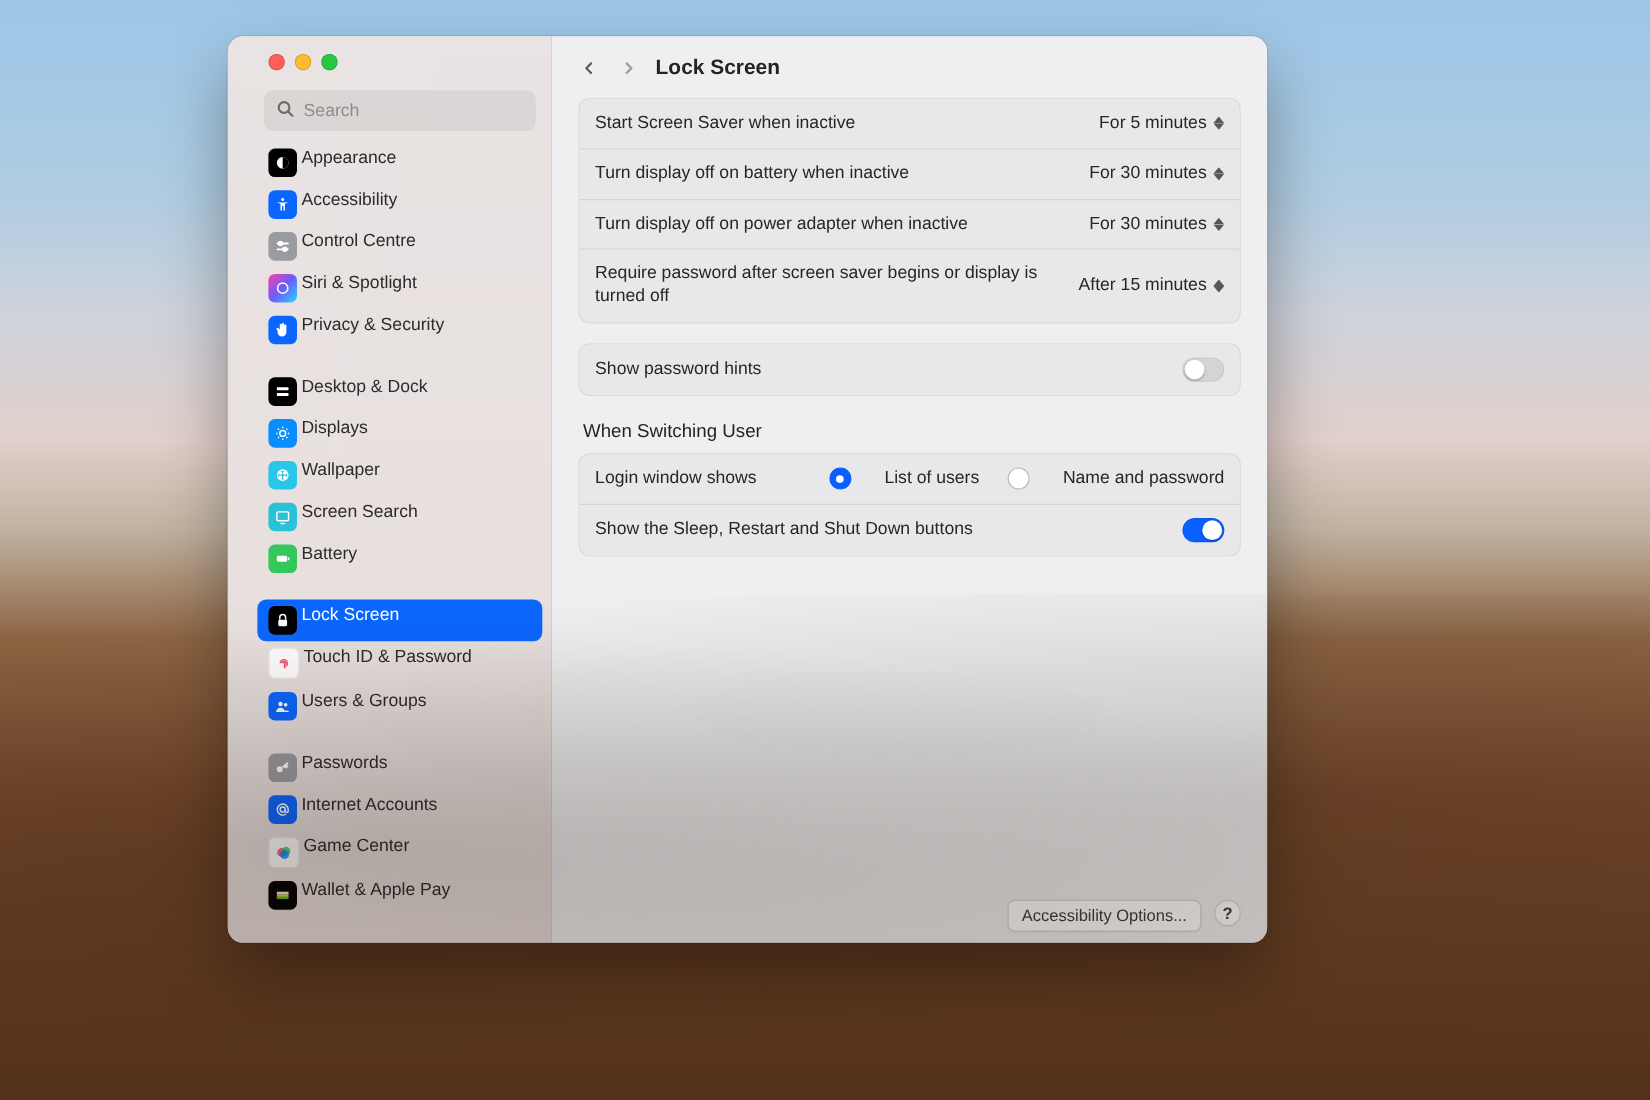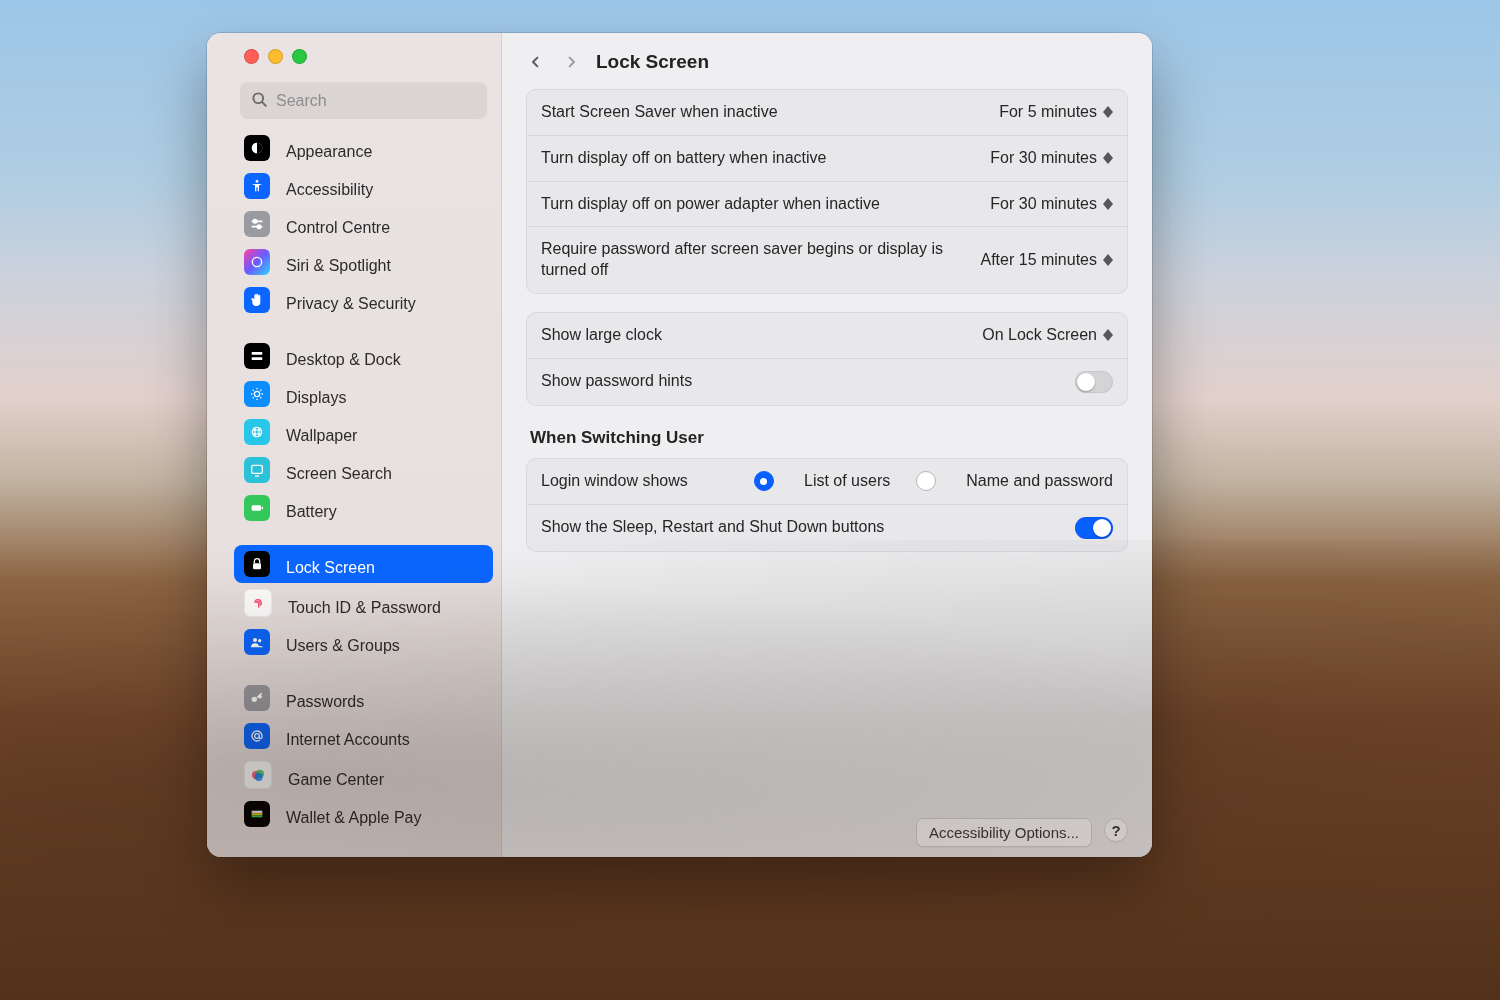--- a/index.html
+++ b/index.html
@@ -31,21 +31,21 @@
   .search { margin:18px 14px 8px 14px; position:relative; }
   .search input {
     width:100%; box-sizing:border-box; height:37px; border-radius:8px; border:none;
     background:rgba(0,0,0,.06); padding:0 12px 0 36px; font-size:16px; color:#555;
   }
   .search input::placeholder{color:#8d8d8d;}
   .search .mag { position:absolute; left:10px; top:50%; transform:translate(0,-50%); color:#6b6b6b; }
 
   .navlist { padding:2px 8px 8px 8px; overflow:auto; }
   .nav-item {
-    display:flex; align-items:flex-end; gap:16px; padding:6px 10px; border-radius:8px;
+    display:flex; align-items:flex-start; gap:4px; padding:6px 10px; border-radius:8px;
     font-size:16px; color:#2b2b2b; cursor:pointer;
   }
   .nav-item.selected { background:#0a66ff; color:#fff; }
   .nav-item.selected .nav-label{color:#fff;}
   .nav-icon {
     width:26px; height:26px; border-radius:6px; display:flex; align-items:center; justify-content:center;
     color:#fff; font-size:15px; flex:none;
   }
   .nav-spacer { height:18px; }
 
@@ -91,21 +91,21 @@
   .switch.on .knob { left:18px; }
 
   .radio { width:18px; height:18px; border-radius:50%; border:1.5px solid #b7b7bb; background:#fff; display:inline-flex; align-items:center; justify-content:center; margin-right:8px; vertical-align:middle; }
   .radio.sel { border-color:#0a5fff; background:#0a5fff; }
   .radio.sel::after{content:""; width:7px; height:7px; background:#fff; border-radius:50%;}
   .radiowrap { display:flex; align-items:center; gap:22px; font-size:16px; color:#262627; }
 
   .btn { background:#fff; border:1px solid #d6d6d9; border-radius:7px; color:#3a3a3d; font-size:15px; padding:5px 12px; cursor:pointer; box-shadow:0 1px 1px rgba(0,0,0,.04);}
   .helpbtn { width:24px; height:24px; border-radius:50%; padding:0; display:flex; align-items:center; justify-content:center; font-weight:600;}
 
-  .section-heading { font-size:17px; font-weight:700; color:#232324; padding:4px 4px 10px 4px; }
+  .section-heading { font-size:17px; font-weight:400; color:#232324; padding:4px 4px 10px 4px; }
 
   .footer { display:flex; justify-content:flex-end; gap:12px; padding:4px 24px 10px 24px; }
 </style>
 </head>
 <body>
 
 <div class="window">
 
   <aside class="sidebar">
     <div class="traffic">
@@ -368,34 +368,20 @@
                 <svg width="10" height="6" viewBox="0 0 10 6" fill="currentColor">
                   <polygon points="0,0 10,0 5,6"></polygon>
                 </svg>
               </span>
           </span>
         </div>
       </div>
 
       <div class="group">
         <div class="row">
-          <span class="label">Show large clock</span>
-          <span class="value">
-            <span>On Lock Screen</span>
-            <span class="updown">
-                <svg width="10" height="6" viewBox="0 0 10 6" fill="currentColor">
-                  <polygon points="5,0 10,6 0,6"></polygon>
-                </svg>
-                <svg width="10" height="6" viewBox="0 0 10 6" fill="currentColor">
-                  <polygon points="0,0 10,0 5,6"></polygon>
-                </svg>
-              </span>
-          </span>
-        </div>
-        <div class="row">
           <span class="label">Show password hints</span>
           <span class="value">
             <span class="switch">
                 <span class="knob"></span>
               </span>
           </span>
         </div>
       </div>
 
       <div class="section-heading">When Switching User</div>

